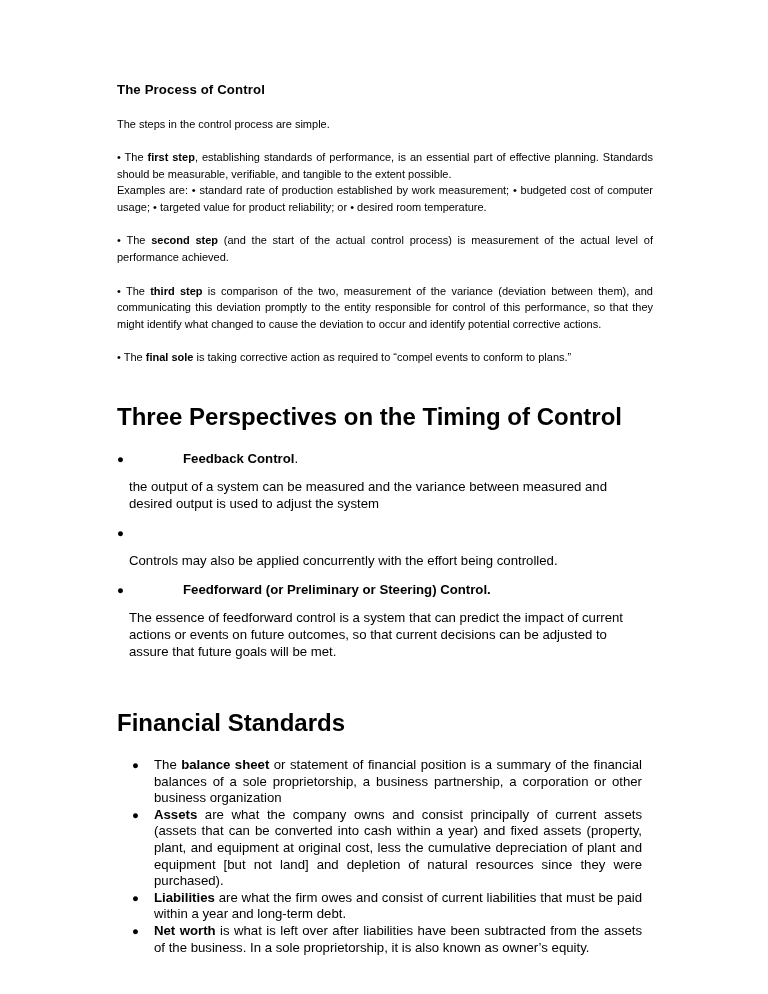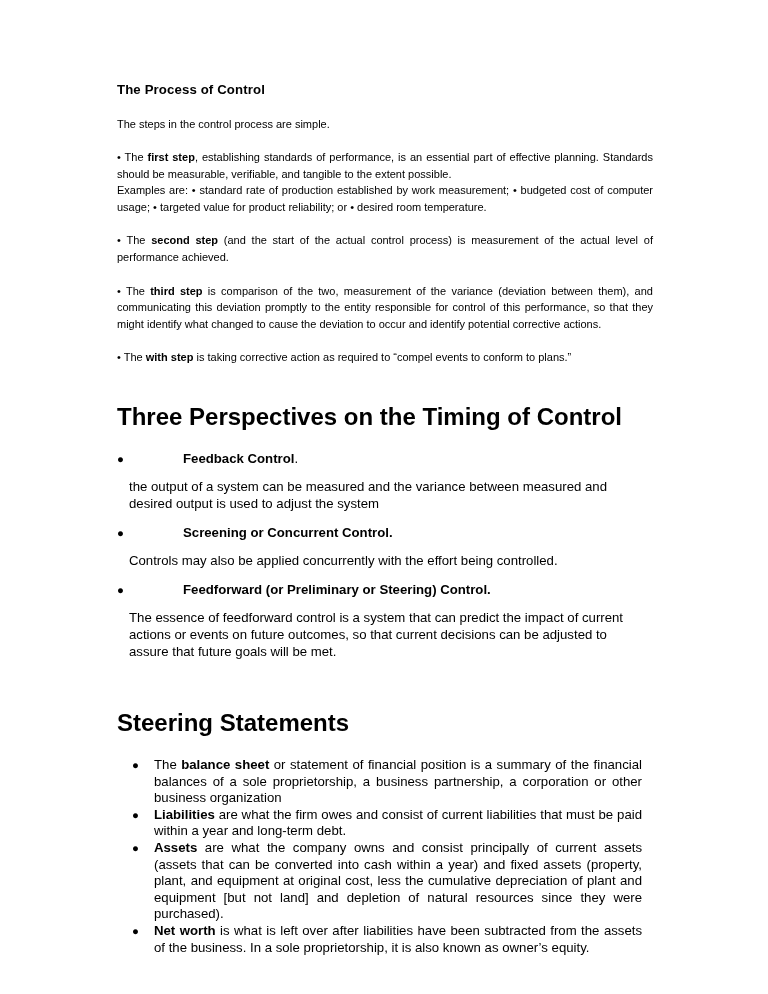--- a/index.html
+++ b/index.html
@@ -145,55 +145,55 @@
     <div class="sp-17"></div>
 
     <p class="para"><span>• The </span><b>second step</b><span> (and the start of the actual control process) is measurement of the actual level of performance achieved.</span></p>
 
     <div class="sp-17"></div>
 
     <p class="para"><span>• The </span><b>third step</b><span> is comparison of the two, measurement of the variance (deviation between them), and communicating this deviation promptly to the entity responsible for control of this performance, so that they might identify what changed to cause the deviation to occur and identify potential corrective actions.</span></p>
 
     <div class="sp-17"></div>
 
-    <p class="para"><span>• The </span><b>with step</b><span> is taking corrective action as required to “compel events to conform to plans.”</span></p>
+    <p class="para"><span>• The </span><b>final sole</b><span> is taking corrective action as required to “compel events to conform to plans.”</span></p>
 
     <div class="sp-17"></div>
 
     <h2 class="heading">Three Perspectives on the Timing of Control</h2>
 
     <ul class="flat-list">
       <li class="flat-item"><span class="marker"></span><b class="label">Feedback Control</b><span>.</span></li>
       <li class="flat-desc">the output of a system can be measured and the variance between measured and desired output is used to adjust the system</li>
 
-      <li class="flat-item"><span class="marker"></span><b class="label">Screening or Concurrent Control.</b><span></span></li>
+      <li class="flat-item"><span class="marker"></span><span></span></li>
       <li class="flat-desc">Controls may also be applied concurrently with the effort being controlled.</li>
 
       <li class="flat-item"><span class="marker"></span><b class="label">Feedforward (or Preliminary or Steering) Control.</b><span></span></li>
       <li class="flat-desc">The essence of feedforward control is a system that can predict the impact of current actions or events on future outcomes, so that current decisions can be adjusted to assure that future goals will be met.</li>
     </ul>
 
     <div class="sp-17"></div>
 
-    <h2 class="heading">Steering Statements</h2>
+    <h2 class="heading">Financial Standards</h2>
 
     <ul class="hang-list">
       <li class="hang-item nojust">
           <span class="bullet"></span>
           <span class="txt"><span>The </span><b>balance sheet</b><span> or statement of financial position is a summary of the financial balances of a sole proprietorship, a business partnership, a corporation or other business organization</span></span>
         </li>
 
       <li class="hang-item nojust">
           <span class="bullet"></span>
+          <span class="txt"><span></span><b>Assets</b><span> are what the company owns and consist principally of current assets (assets that can be converted into cash within a year) and fixed assets (property, plant, and equipment at original cost, less the cumulative depreciation of plant and equipment [but not land] and depletion of natural resources since they were purchased).</span></span>
+        </li>
+
+      <li class="hang-item nojust">
+          <span class="bullet"></span>
           <span class="txt"><span></span><b>Liabilities</b><span> are what the firm owes and consist of current liabilities that must be paid within a year and long-term debt.</span></span>
-        </li>
-
-      <li class="hang-item nojust">
-          <span class="bullet"></span>
-          <span class="txt"><span></span><b>Assets</b><span> are what the company owns and consist principally of current assets (assets that can be converted into cash within a year) and fixed assets (property, plant, and equipment at original cost, less the cumulative depreciation of plant and equipment [but not land] and depletion of natural resources since they were purchased).</span></span>
         </li>
 
       <li class="hang-item nojust">
           <span class="bullet"></span>
           <span class="txt"><span></span><b>Net worth</b><span> is what is left over after liabilities have been subtracted from the assets of the business. In a sole proprietorship, it is also known as owner’s equity.</span></span>
         </li>
     </ul>
 
   </div>
 </div>

